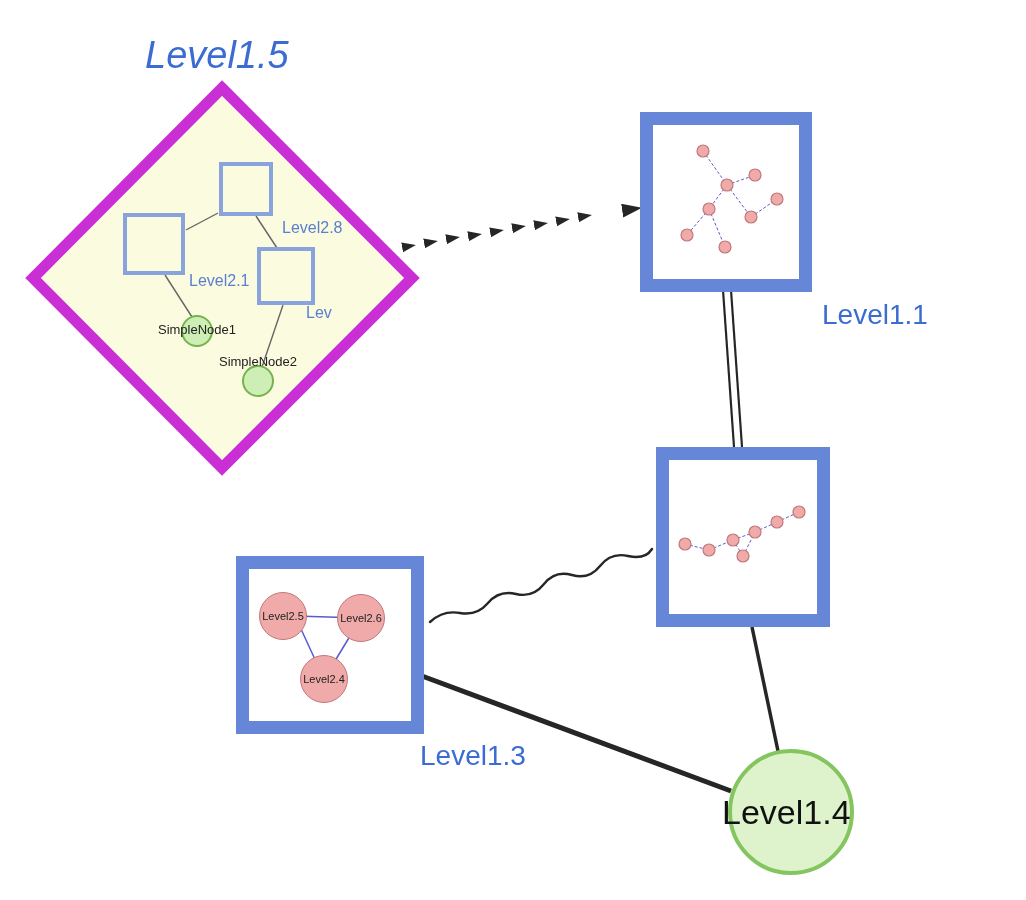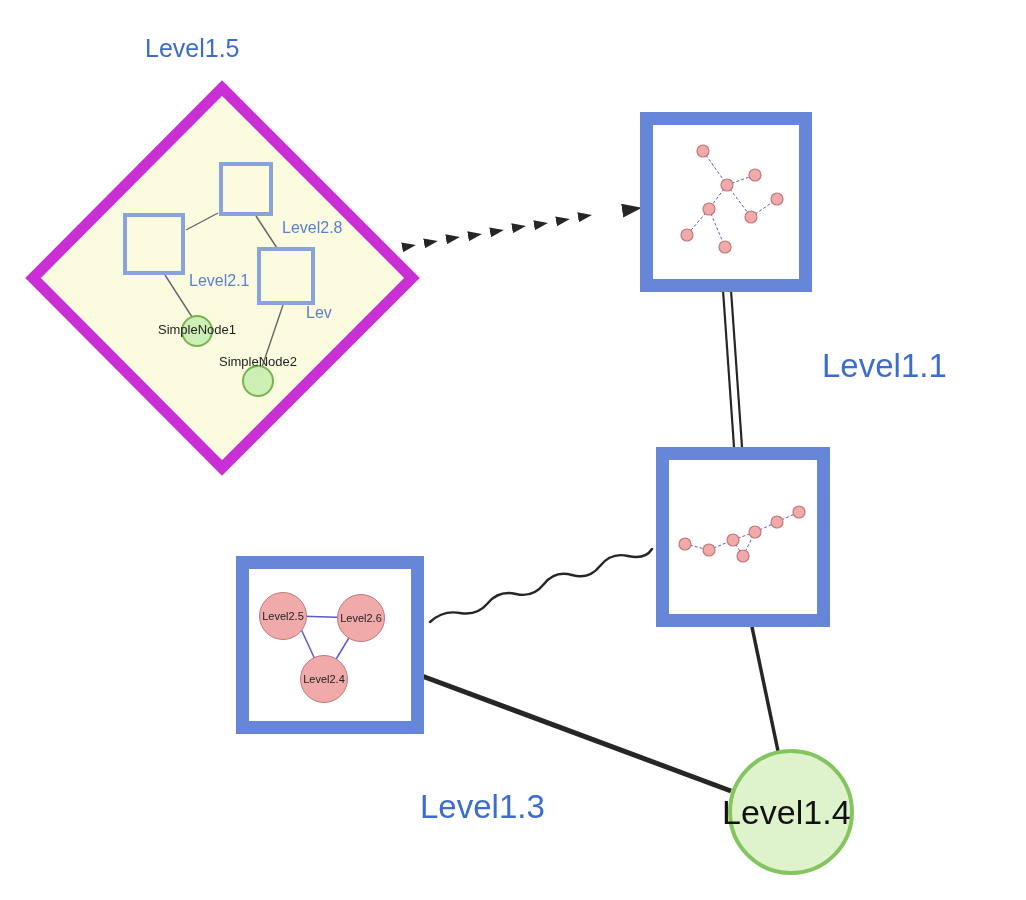--- a/index.html
+++ b/index.html
@@ -38,22 +38,22 @@
     position:absolute;box-sizing:border-box;border-radius:50%;z-index:2;
     background:var(--simple_fill,#cdeeb4);border:2px solid var(--simple_border,#76b34e);
   }
   #node-level1-4{
     position:absolute;left:728px;top:749px;width:126px;height:126px;border-radius:50%;
     background:var(--green_fill,#def3cc);border:4px solid var(--green_border,#85c55f);
     box-sizing:border-box;z-index:2;
   }
 
   .lbl{position:absolute;z-index:3;white-space:nowrap;}
-  .lbl.big{font-size:33px;color:var(--label_blue,#3b6cd1);margin-top:48px;}
-  .lbl.title{font-size:25px;color:var(--label_blue,#3b6cd1);}
+  .lbl.big{font-size:28px;color:var(--label_blue,#3b6cd1);}
+  .lbl.title{font-size:38px;color:var(--label_blue,#3b6cd1);font-style:italic;}
   .lbl.dark{font-size:34px;color:#111111;}
   .lbl.inner-blue{font-size:16px;color:var(--inner_label_blue,#5b7fd0);}
   .lbl.inner-dark{font-size:13px;color:#222222;transform:translateX(-50%);}
 </style>
 </head>
 <body>
 
 <div id="canvas">
 
   <svg id="edges-layer" width="1026" height="900" viewBox="0 0 1026 900">

